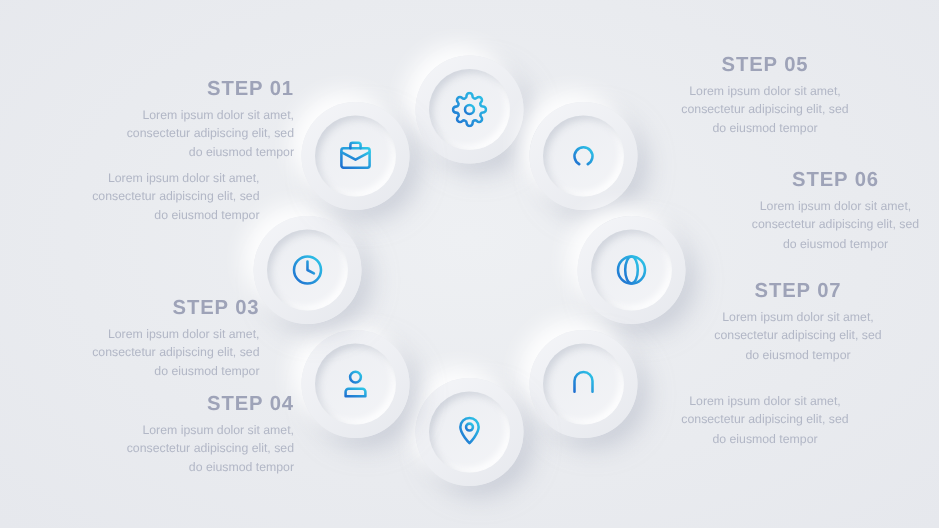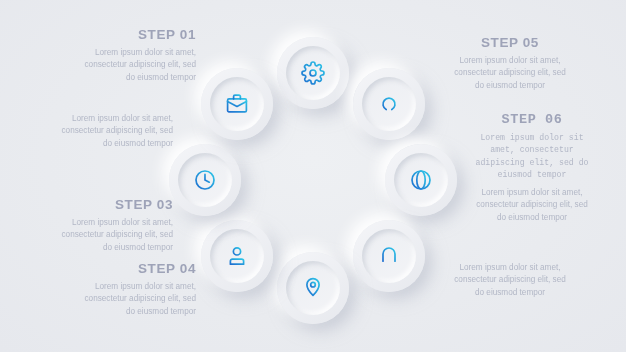--- a/index.html
+++ b/index.html
@@ -90,27 +90,27 @@
   }
   .step .desc {
     font-size: 8.2px;
     line-height: 1.52;
     color: #b2b7c6;
     margin: 0;
   }
   .step.left  { text-align: right; }
   .step.right { text-align: center; }
 
-  .s1 { left: 78px;  top: 28px; }
+  .s1 { left: 78px;  top: 52px; }
   .s2 { left: 55px;  top: 113px; }
   .s3 { left: 55px;  top: 198px; }
   .s4 { left: 78px;  top: 262px; }
 
   .s5 { left: 451px; top: 36px; }
-  .s6 { left: 473px; top: 113px; font-family: Liberation Mono, monospace; }
+  .s6 { left: 498px; top: 113px; }
   .s7 { left: 473px; top: 187px; }
   .s8 { left: 451px; top: 262px; }
 </style>
 </head>
 <body>
 
 <div id="infographic">
 
   <svg width="0" height="0" style="position:absolute" aria-hidden="true">
     <defs>
@@ -225,20 +225,21 @@
     <p class="title">STEP 05</p>
     <p class="desc">Lorem ipsum dolor sit amet, consectetur adipiscing elit, sed do eiusmod tempor</p>
   </div>
 
   <div class="step right s6">
     <p class="title">STEP 06</p>
     <p class="desc">Lorem ipsum dolor sit amet, consectetur adipiscing elit, sed do eiusmod tempor</p>
   </div>
 
   <div class="step right s7">
+    <p class="title">STEP 07</p>
     <p class="desc">Lorem ipsum dolor sit amet, consectetur adipiscing elit, sed do eiusmod tempor</p>
   </div>
 
   <div class="step right s8">
     <p class="desc">Lorem ipsum dolor sit amet, consectetur adipiscing elit, sed do eiusmod tempor</p>
   </div>
 
 </div>
 
 </body></html>

